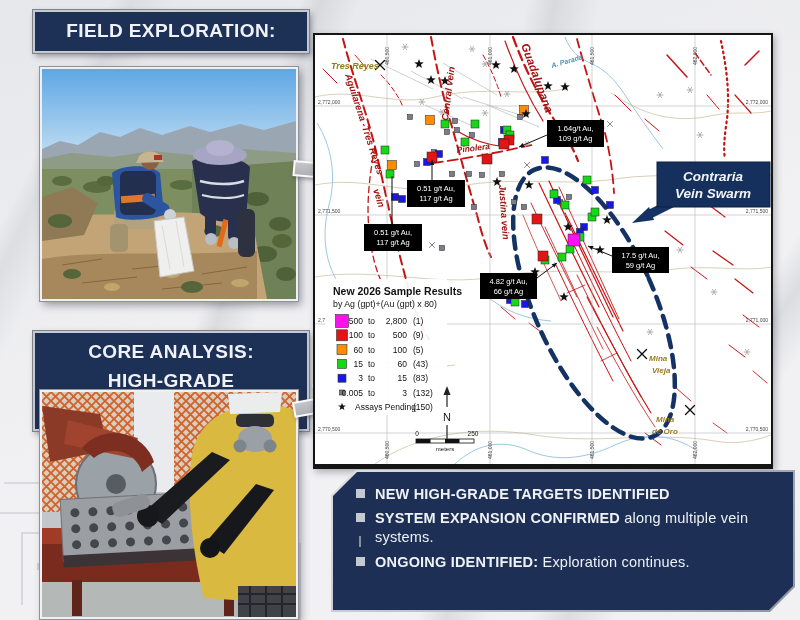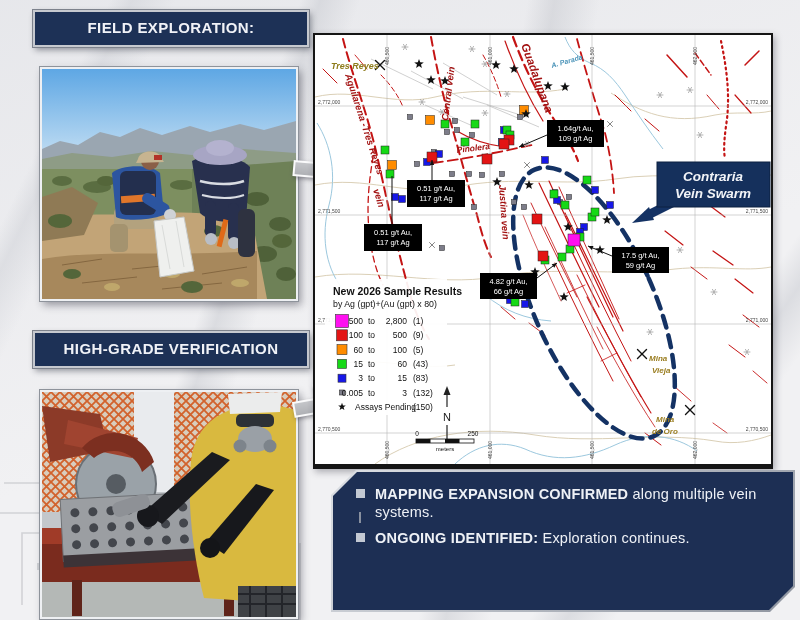--- a/index.html
+++ b/index.html
@@ -8,21 +8,21 @@
     background-color:#f1f1f3;
     background-image:
       linear-gradient(108deg, transparent 30%, rgba(202,204,210,.55) 32%, transparent 36%),
       linear-gradient(116deg, transparent 10%, rgba(206,208,214,.5) 12%, transparent 16%),
       linear-gradient(100deg, transparent 58%, rgba(198,200,206,.5) 61%, transparent 66%),
       linear-gradient(125deg, transparent 78%, rgba(205,207,213,.6) 81%, transparent 85%),
       linear-gradient(160deg, rgba(228,229,233,.8), rgba(243,243,245,0) 55%);
   }
   .hdr{position:absolute;left:33px;width:268px;background:#1d3156;border:2px solid #c6c9cf;outline:1px solid #7d828c;
     box-shadow:2px 3px 6px rgba(30,35,50,.45);color:#f0f2f7;text-align:center;font-weight:700;
-    font-size:15px;line-height:1.5;letter-spacing:.4px;padding:5px 2px;}
+    font-size:19px;line-height:1.5;letter-spacing:.4px;padding:5px 2px;}
   #hdr-field{top:10px;}
   #hdr-core{top:331px;}
   .photo{position:absolute;left:40px;width:254px;background:#888;border:2px solid #eef0f3;outline:1.5px solid #8e939b;
     box-shadow:3px 4px 8px rgba(40,40,55,.45);}
   #photo-field{top:67px;height:230px;}
   #photo-core{top:390px;height:225px;}
   .photo svg{display:block;}
   #map-panel{position:absolute;left:313px;top:33px;width:456px;height:429px;background:#fff;
     border:2px solid #151515;border-bottom-width:5px;box-sizing:content-box;box-shadow:2px 3px 7px rgba(40,40,55,.35);}
   #map-svg{display:block;}
@@ -62,20 +62,21 @@
       <rect x="55" y="25" width="7" height="7"></rect>
         <rect x="37" y="108" width="7" height="7"></rect>
         <rect x="108" y="118" width="7" height="7"></rect>
     </g>
   </svg>
 
   <div class="hdr" id="hdr-field">
     <div>FIELD EXPLORATION:</div>
   </div>
   <div class="hdr" id="hdr-core">
+    <div>CORE ANALYSIS:</div>
     <div>HIGH-GRADE VERIFICATION</div>
   </div>
 
   <div class="photo" id="photo-field">
     <svg width="254" height="230" viewBox="0 0 254 230">
       <defs>
         <linearGradient id="skyg" x1="0" y1="0" x2="0" y2="1">
           <stop offset="0" stop-color="#5ea7e4"></stop>
             <stop offset="1" stop-color="#cfe5f5"></stop>
         </linearGradient>
@@ -570,23 +571,29 @@
       </g>
     </svg>
   </div>
 
   <div id="bullets-outer">
     <div id="bullets-inner">
       <ul id="bullets-list">
           <li>
             <span class="bmark">
               <span class="bsq"></span>
+            </span>
+            <span><b>NEW HIGH-GRADE TARGETS IDENTIFIED</b></span>
+          </li>
+          <li>
+            <span class="bmark">
+              <span class="bsq"></span>
               <span class="btick"></span>
             </span>
-            <span><b>MAPPING EXPANSION CONFIRMED</b> along multiple vein systems.</span>
+            <span><b>SYSTEM EXPANSION CONFIRMED</b> along multiple vein systems.</span>
           </li>
           <li>
             <span class="bmark">
               <span class="bsq"></span>
             </span>
             <span><b>ONGOING IDENTIFIED:</b> Exploration continues.</span>
           </li>
         </ul>
     </div>
   </div>

